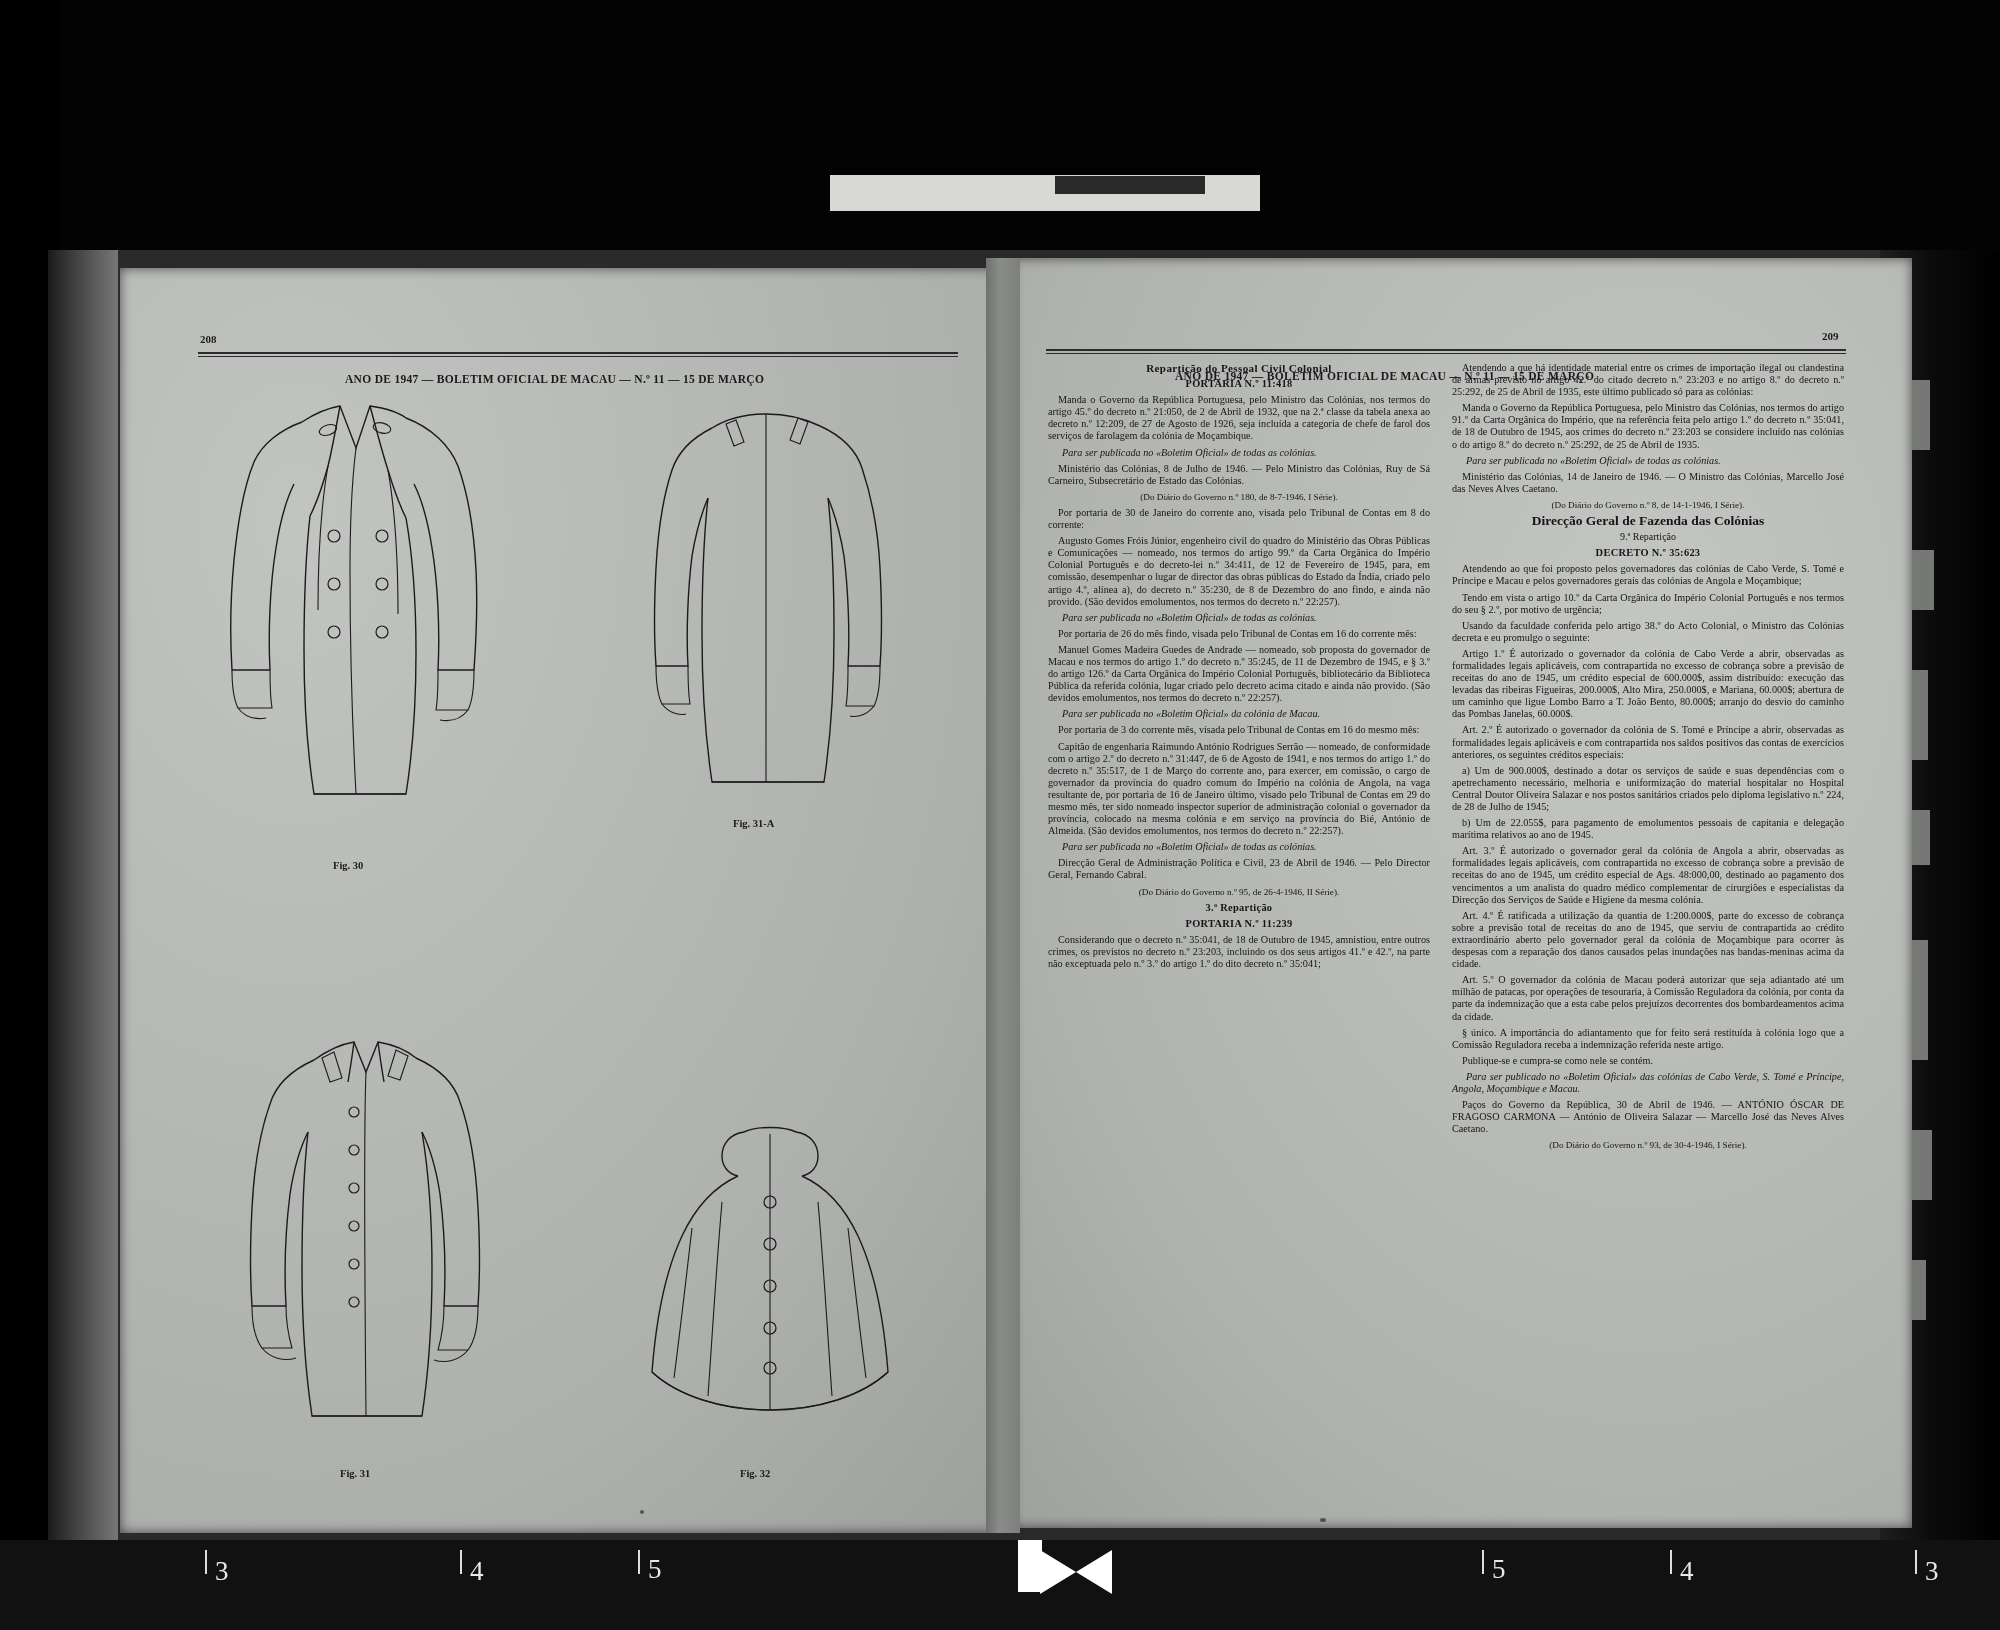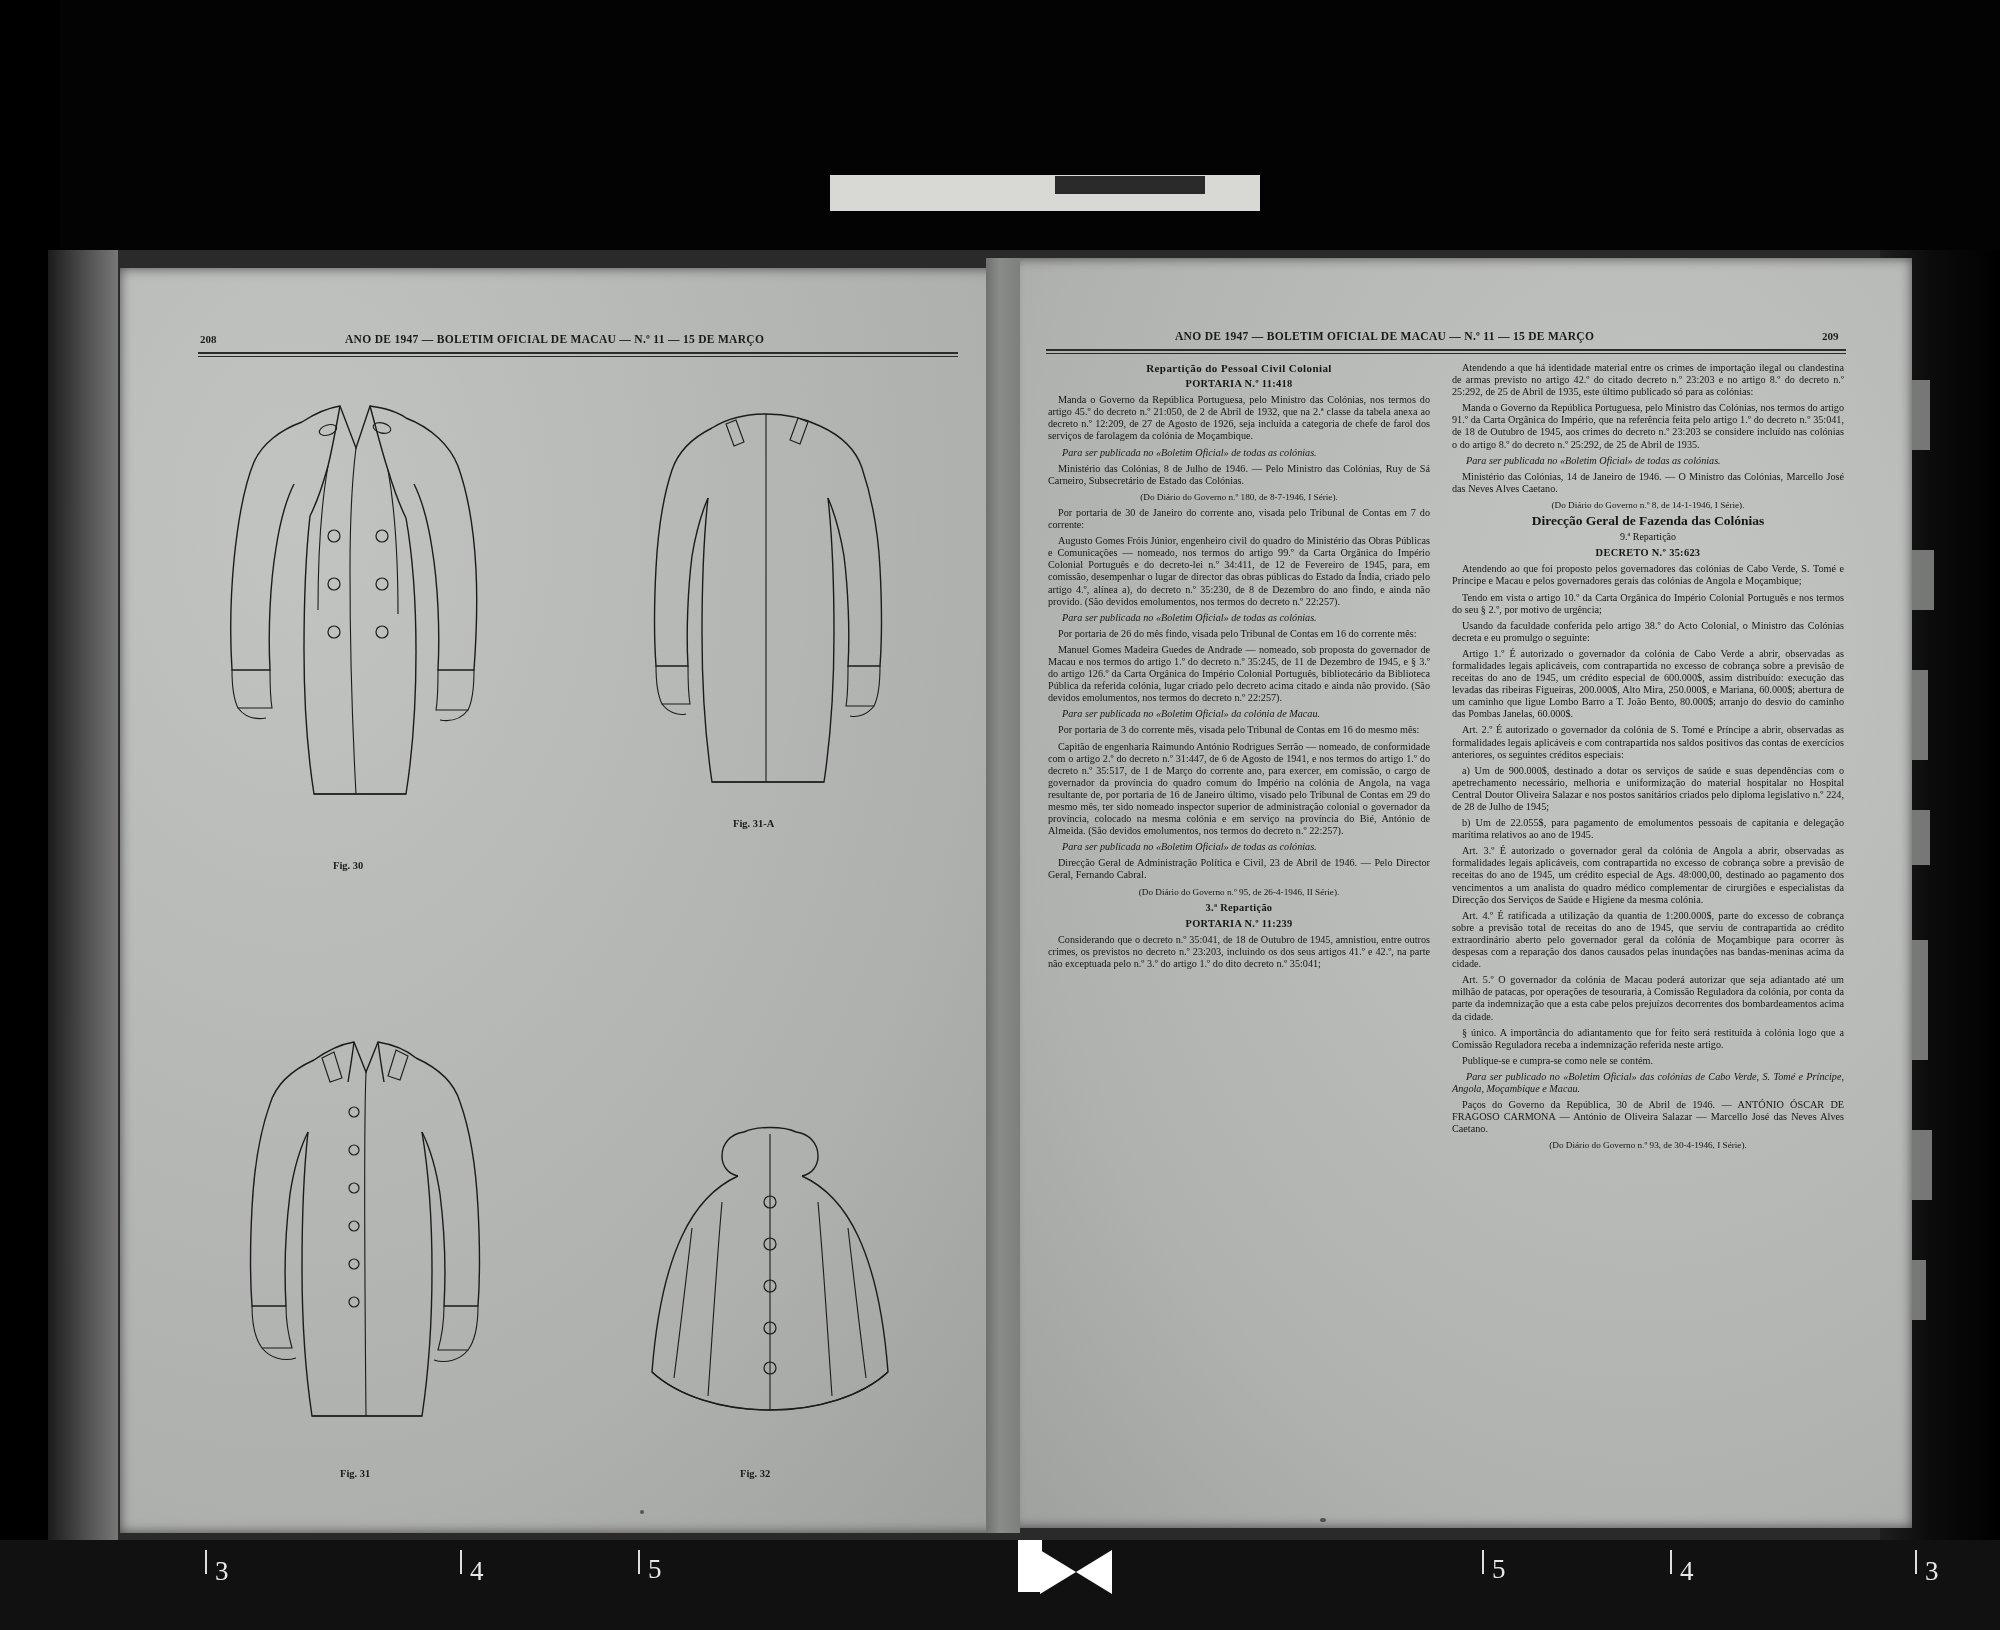--- a/index.html
+++ b/index.html
@@ -83,20 +83,21 @@
     opacity: .75;
   }
   
   .hdr {
     position: absolute;
     font-size: 11.5px;
     letter-spacing: .3px;
     color: #1a1a1a;
     font-weight: bold;
     white-space: nowrap;
+    margin-top: 40px;
   }
   .rule {
     position: absolute;
     height: 2px;
     background: #2b2b2b;
   }
   .pageno {
     position: absolute;
     font-size: 11px;
     color: #1c1c1c;
@@ -312,21 +313,21 @@
   <div class="rule" style="left:1046px;top:349px;width:800px;"></div>
   <div class="rule" style="left:1046px;top:353px;width:800px;height:1px;"></div>
 
   <div class="col" id="col1" style="left:1048px;top:362px;width:382px;height:1140px;">
       <p class="head2">Repartição do Pessoal Civil Colonial</p>
       <p class="head3">PORTARIA N.º 11:418</p>
       <p class="">Manda o Governo da República Portuguesa, pelo Ministro das Colónias, nos termos do artigo 45.º do decreto n.º 21:050, de 2 de Abril de 1932, que na 2.ª classe da tabela anexa ao decreto n.º 12:209, de 27 de Agosto de 1926, seja incluída a categoria de chefe de farol dos serviços de farolagem da colónia de Moçambique.</p>
       <p class="it">Para ser publicada no «Boletim Oficial» de todas as colónias.</p>
       <p class="">Ministério das Colónias, 8 de Julho de 1946. — Pelo Ministro das Colónias, Ruy de Sá Carneiro, Subsecretário de Estado das Colónias.</p>
       <p class="ctr small">(Do Diário do Governo n.º 180, de 8-7-1946, I Série).</p>
-      <p class="">Por portaria de 30 de Janeiro do corrente ano, visada pelo Tribunal de Contas em 7 do corrente:</p>
+      <p class="">Por portaria de 30 de Janeiro do corrente ano, visada pelo Tribunal de Contas em 8 do corrente:</p>
       <p class="">Augusto Gomes Fróis Júnior, engenheiro civil do quadro do Ministério das Obras Públicas e Comunicações — nomeado, nos termos do artigo 99.º da Carta Orgânica do Império Colonial Português e do decreto-lei n.º 34:411, de 12 de Fevereiro de 1945, para, em comissão, desempenhar o lugar de director das obras públicas do Estado da Índia, criado pelo artigo 4.º, alínea a), do decreto n.º 35:230, de 8 de Dezembro do ano findo, e ainda não provido. (São devidos emolumentos, nos termos do decreto n.º 22:257).</p>
       <p class="it">Para ser publicada no «Boletim Oficial» de todas as colónias.</p>
       <p class="">Por portaria de 26 do mês findo, visada pelo Tribunal de Contas em 16 do corrente mês:</p>
       <p class="">Manuel Gomes Madeira Guedes de Andrade — nomeado, sob proposta do governador de Macau e nos termos do artigo 1.º do decreto n.º 35:245, de 11 de Dezembro de 1945, e § 3.º do artigo 126.º da Carta Orgânica do Império Colonial Português, bibliotecário da Biblioteca Pública da referida colónia, lugar criado pelo decreto acima citado e ainda não provido. (São devidos emolumentos, nos termos do decreto n.º 22:257).</p>
       <p class="it">Para ser publicada no «Boletim Oficial» da colónia de Macau.</p>
       <p class="">Por portaria de 3 do corrente mês, visada pelo Tribunal de Contas em 16 do mesmo mês:</p>
       <p class="">Capitão de engenharia Raimundo António Rodrigues Serrão — nomeado, de conformidade com o artigo 2.º do decreto n.º 31:447, de 6 de Agosto de 1941, e nos termos do artigo 1.º do decreto n.º 35:517, de 1 de Março do corrente ano, para exercer, em comissão, o cargo de governador da província do quadro comum do Império na colónia de Angola, na vaga resultante de, por portaria de 16 de Janeiro último, visado pelo Tribunal de Contas em 29 do mesmo mês, ter sido nomeado inspector superior de administração colonial o governador da província, colocado na mesma colónia e em serviço na província do Bié, António de Almeida. (São devidos emolumentos, nos termos do decreto n.º 22:257).</p>
       <p class="it">Para ser publicada no «Boletim Oficial» de todas as colónias.</p>
       <p class="">Direcção Geral de Administração Política e Civil, 23 de Abril de 1946. — Pelo Director Geral, Fernando Cabral.</p>
       <p class="ctr small">(Do Diário do Governo n.º 95, de 26-4-1946, II Série).</p>

